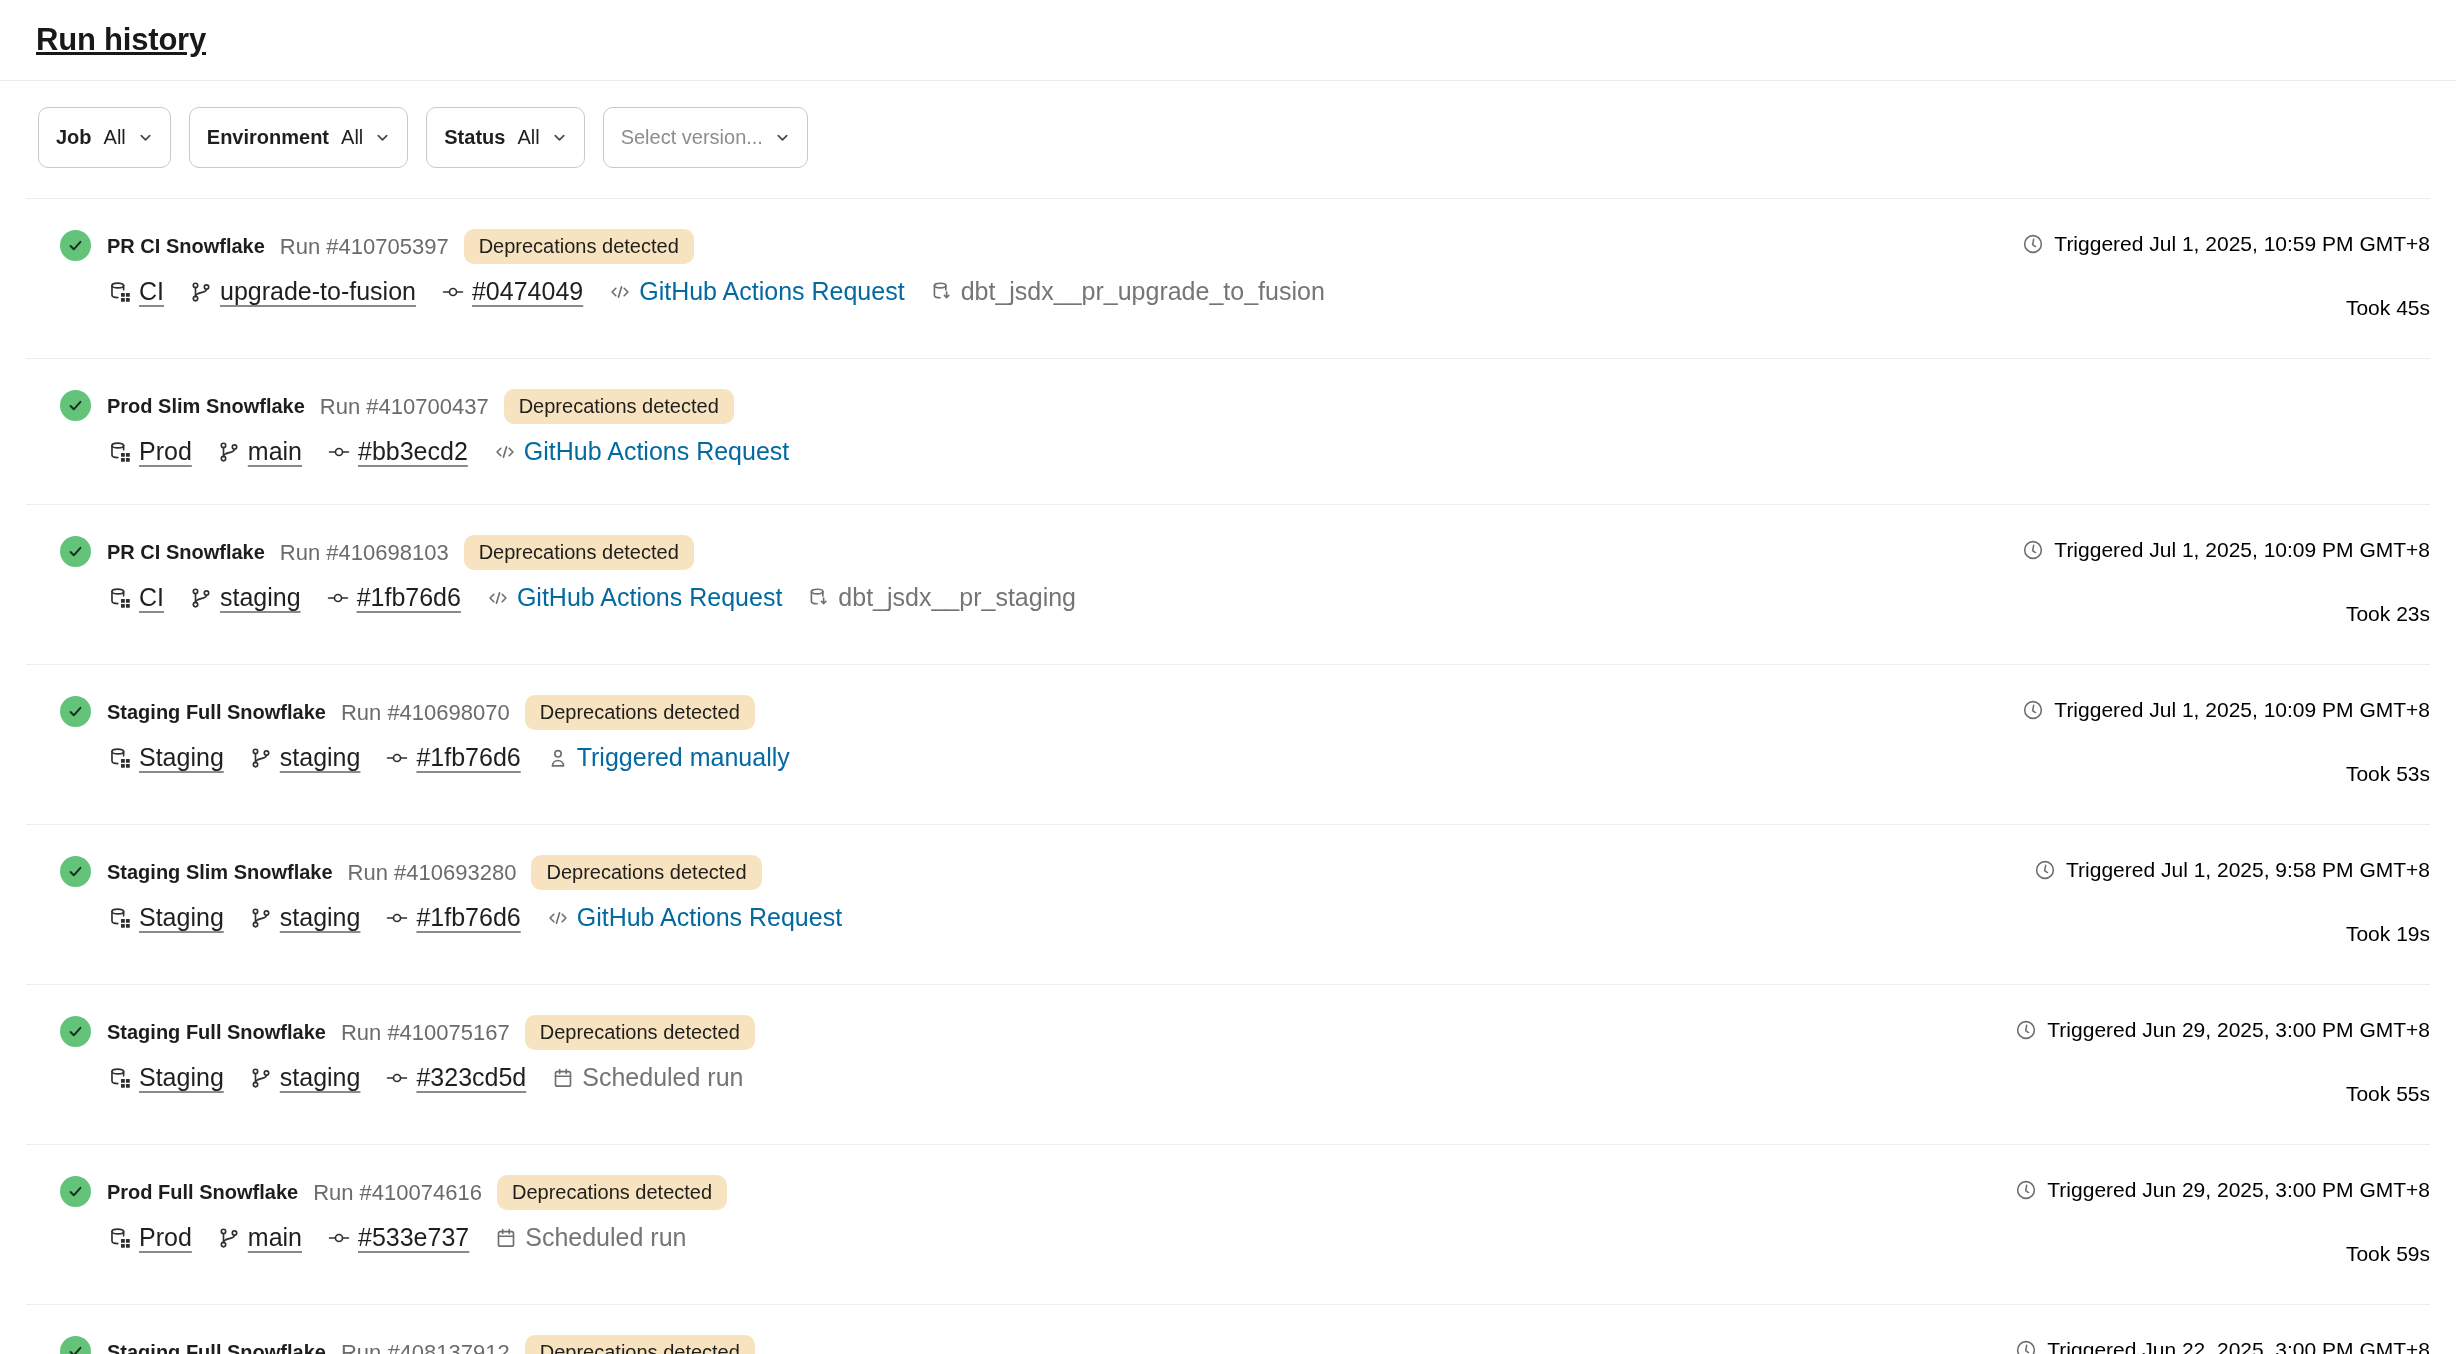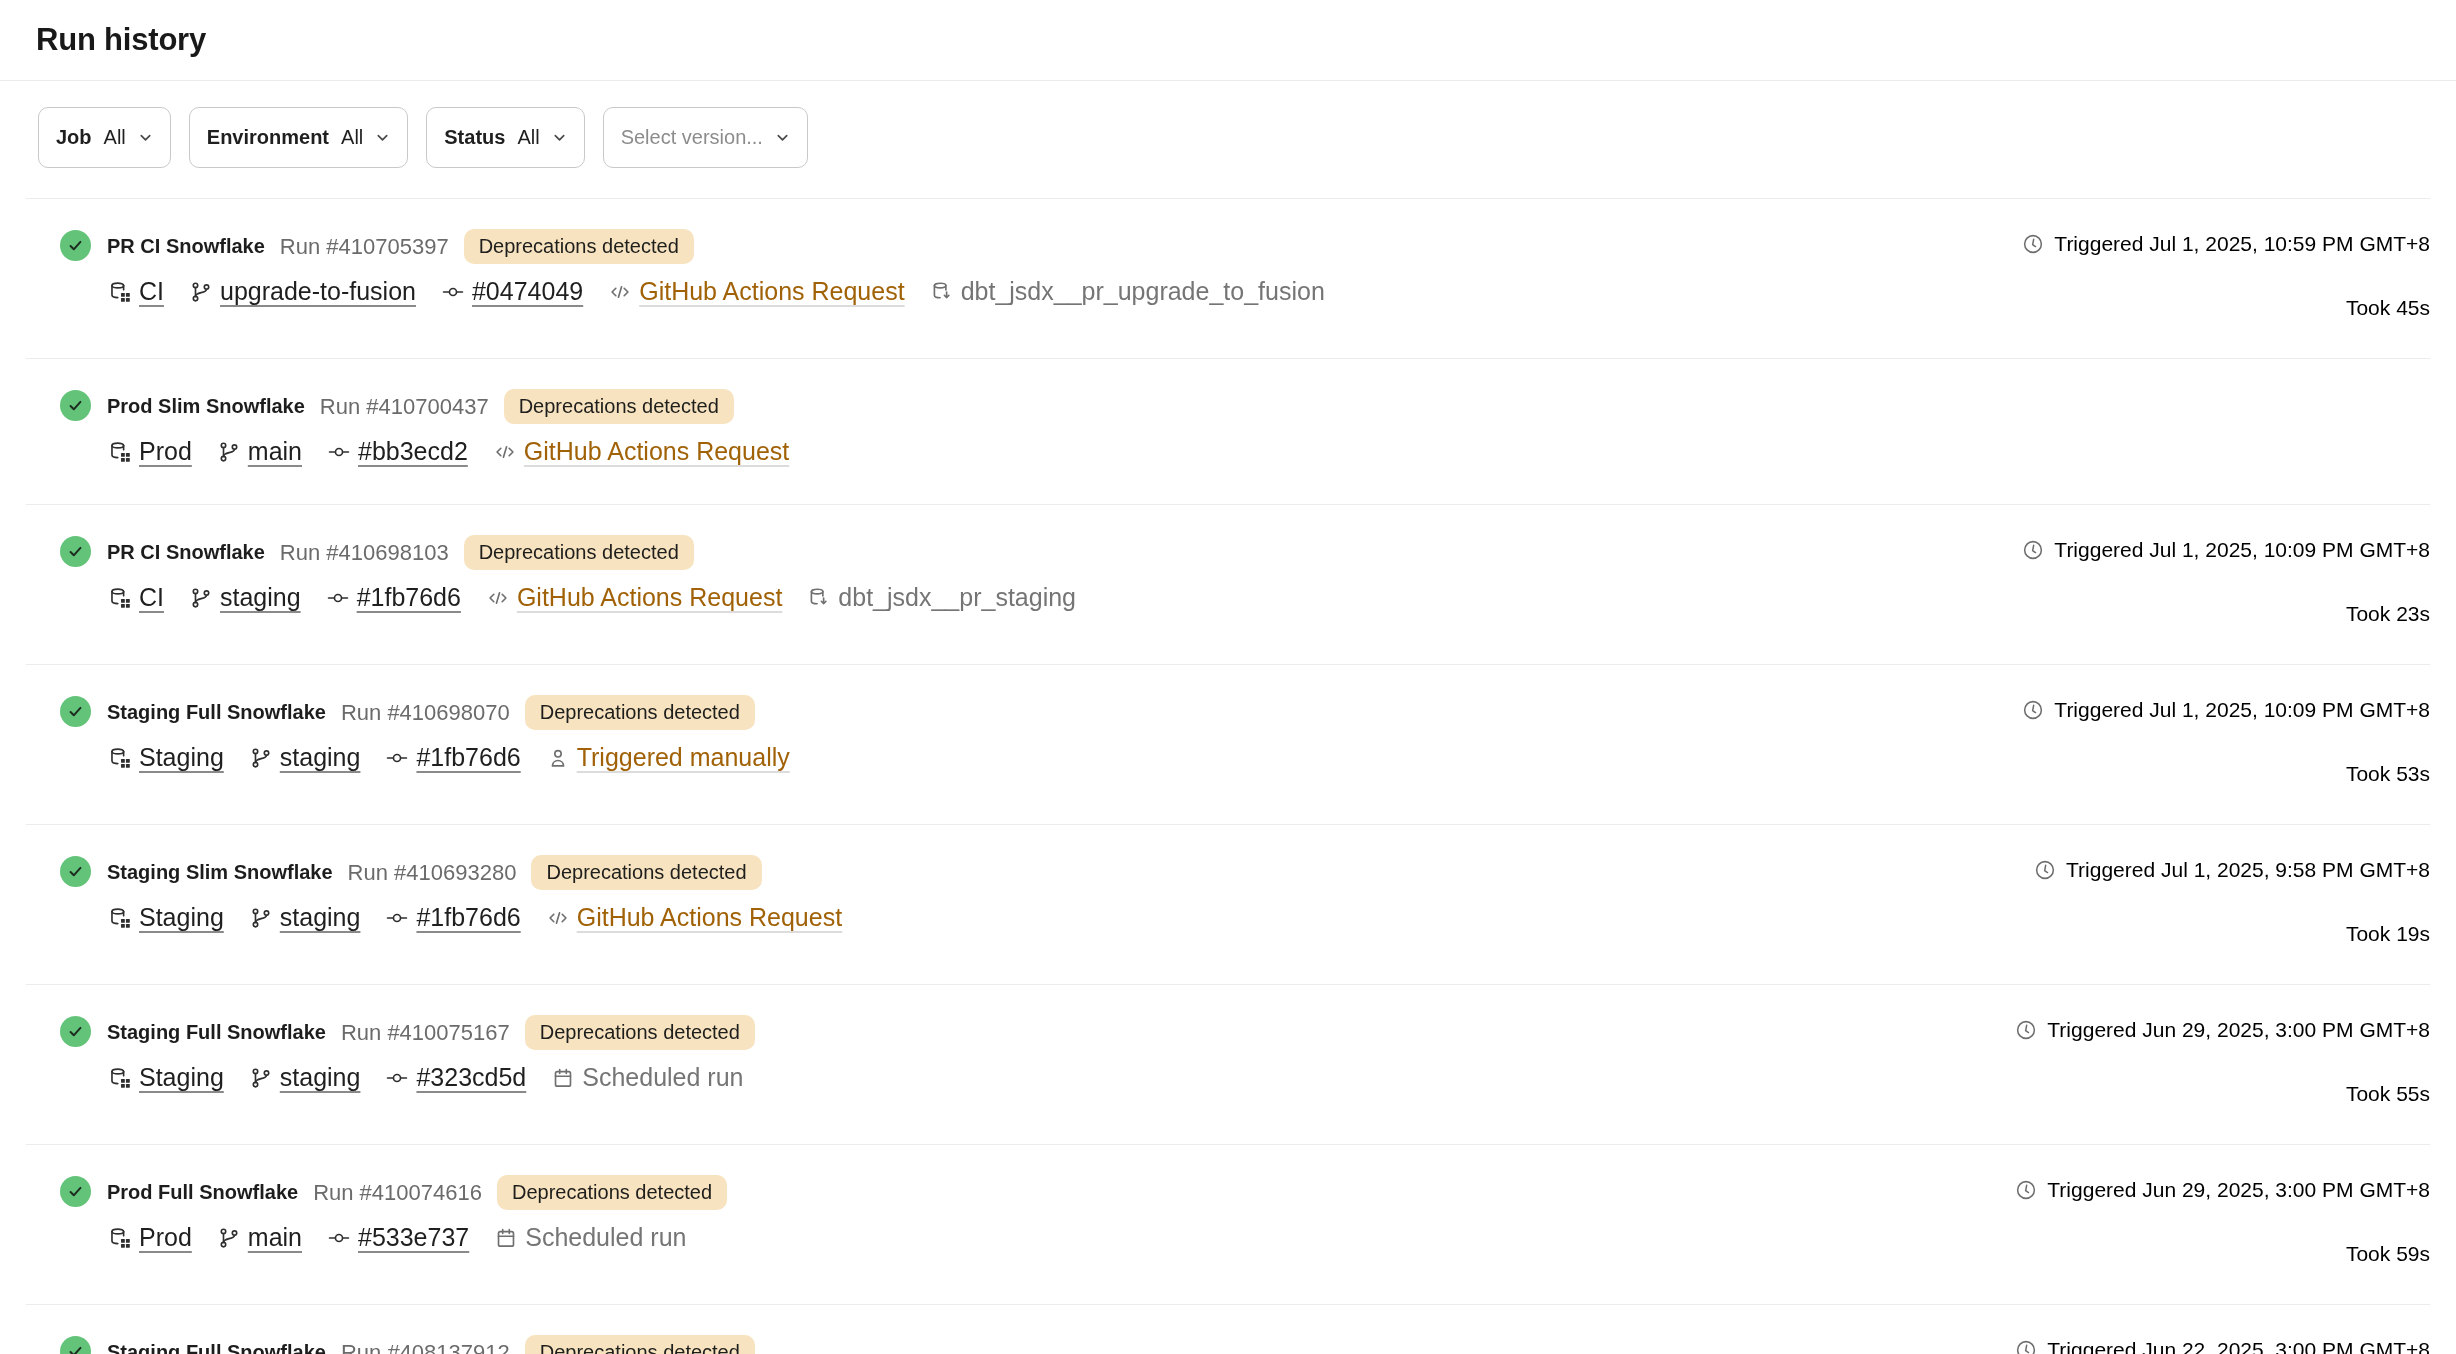--- a/index.html
+++ b/index.html
@@ -7,21 +7,21 @@
   body {
     background: #ffffff;
     color: #1f1f1f;
     font-family: "Liberation Sans", sans-serif;
     -webkit-font-smoothing: antialiased;
   }
   svg { display: block; }
 
   
   .header { padding: 22px 36px 22px; }
-  .page-title { font-size: 31px; font-weight: 700; letter-spacing: -0.2px; color: #191919; }
+  .page-title { font-size: 31px; font-weight: 700; letter-spacing: -0.2px; color: #191919; text-decoration: underline; }
   .header-rule { border-bottom: 1px solid #ebebeb; }
 
   
   .toolbar { display: flex; align-items: center; gap: 18px; margin: 0 26px; padding: 26px 0 30px 12px; }
   .filter-btn {
     display: inline-flex; align-items: center; gap: 12px;
     height: 61px; padding: 0 17px;
     background: #fff; border: 1px solid #c9c9c9; border-radius: 10px;
     font-family: inherit; font-size: 20px; color: #1f1f1f; cursor: pointer;
   }
@@ -55,21 +55,21 @@
   }
   .run-line2 { display: flex; align-items: center; gap: 26px; font-size: 25px; margin-left: 2px; }
   .seg { display: inline-flex; align-items: center; gap: 8px; }
   .seg .seg-icon { color: #2f2f2f; }
   .seg.muted .seg-icon { color: #6f6f6f; }
   a.hard-link {
     color: #1f1f1f; text-decoration: underline;
     text-decoration-color: #8a8a8a; text-underline-offset: 5px; text-decoration-thickness: 1.5px;
   }
   a.ghost-link {
-    color: #a16207; text-decoration: underline;
+    color: #0369a1; 
     text-decoration-color: #dcdcdc; text-underline-offset: 5px; text-decoration-thickness: 1.5px;
   }
   .plain-gray { color: #757575; }
 
   .run-meta {
     display: flex; flex-direction: column; align-items: flex-end; gap: 40px;
     font-size: 21px; color: #000000; padding-top: 3px; white-space: nowrap;
   }
   .triggered { display: inline-flex; align-items: center; gap: 10px; }
   .clock { color: #6e6e6e; }

